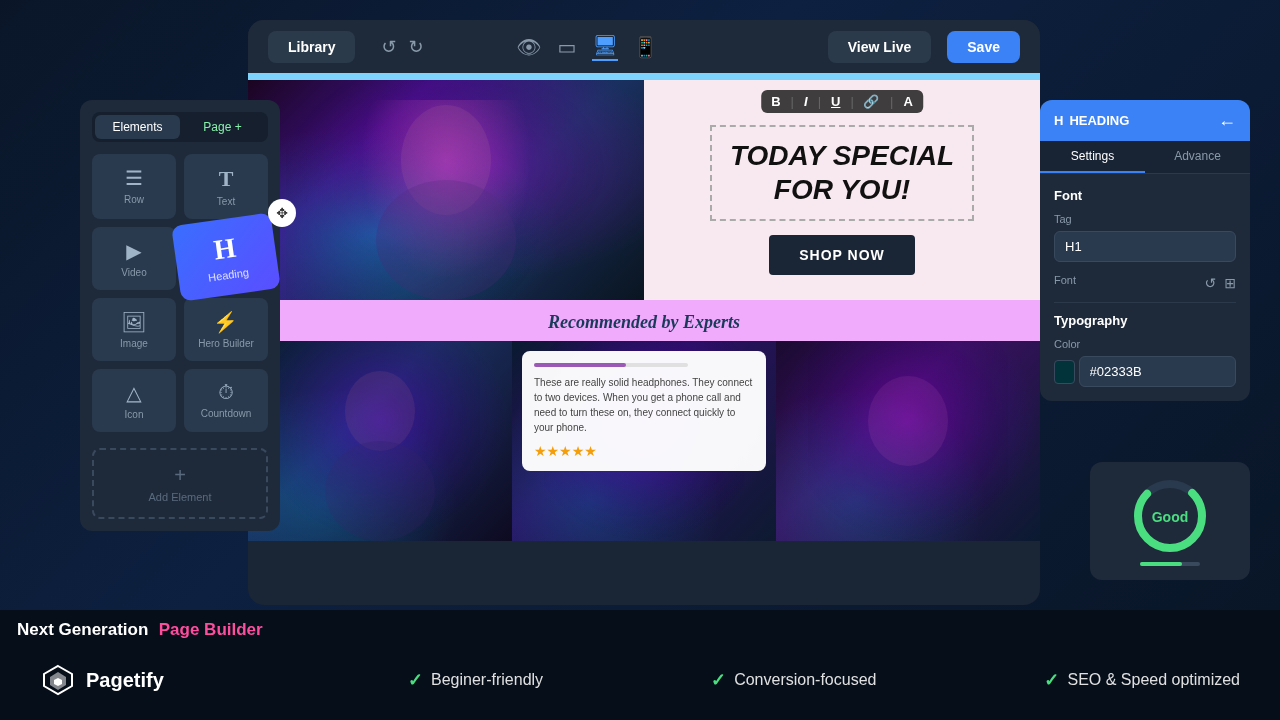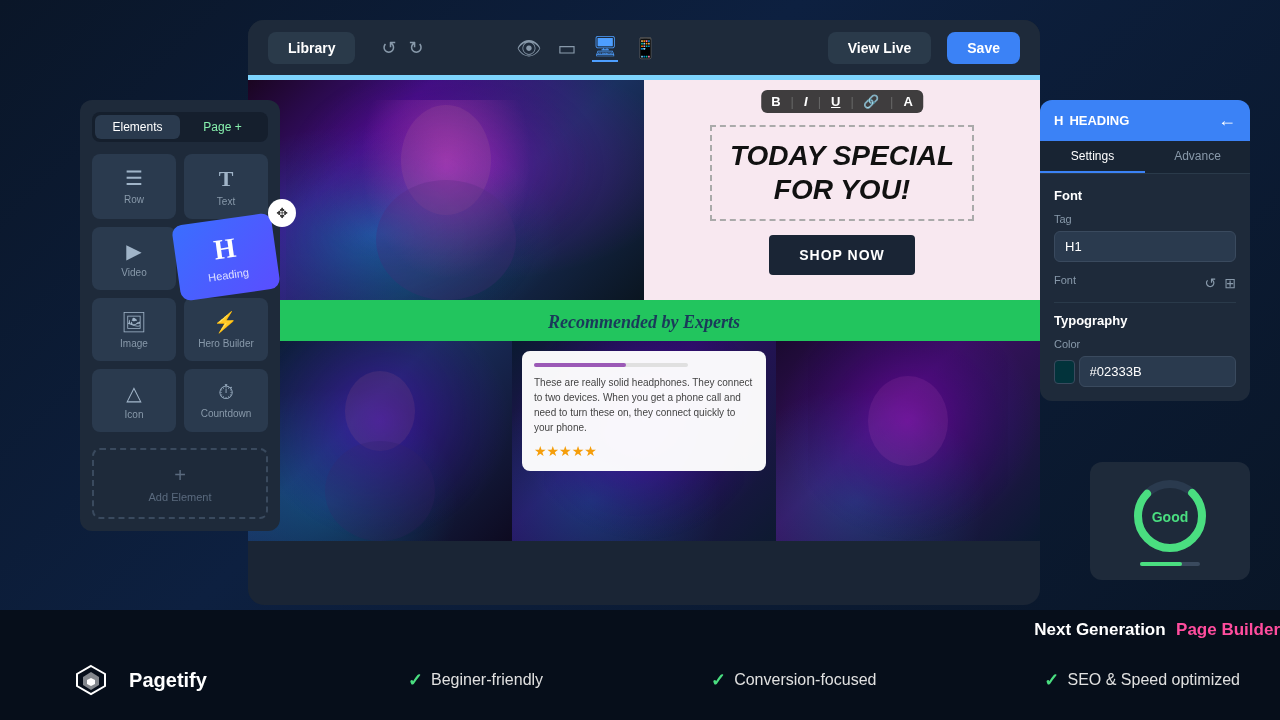--- a/index.html
+++ b/index.html
@@ -59,21 +59,21 @@
     }
 
     
     .toolbar {
       background: #1e2a3a;
       height: 60px;
       display: flex;
       align-items: center;
       padding: 0 20px;
       gap: 16px;
-      border-bottom: 5px solid #7dd3fc;
+      border-bottom: 7px solid #7dd3fc;
     }
     .toolbar-btn {
       padding: 8px 20px;
       border-radius: 8px;
       border: none;
       cursor: pointer;
       font-size: 14px;
       font-weight: 600;
     }
     .library-btn {
@@ -222,21 +222,21 @@
       font-size: 14px;
       font-weight: 700;
       letter-spacing: 1px;
       cursor: pointer;
       border-radius: 4px;
       margin-top: 14px;
     }
 
     
     .recommended-section {
-      background: #22c55e;
+      background: #f0abfc;
       padding: 12px 0 8px;
       text-align: center;
     }
     .recommended-title {
       font-size: 18px;
       color: #1a3a5a;
       font-style: italic;
       font-weight: 600;
       font-family: Georgia, serif;
     }
@@ -576,23 +576,22 @@
       height: 100%;
       width: 70%;
       background: #4ade80;
       border-radius: 2px;
     }
 
     
     .bottom-logo {
       display: flex;
       align-items: center;
-      gap: 20px;
+      gap: 10px;
       min-width: 200px;
-      justify-content: center;
     }
   </style>
 </head>
 <body>
 
 <div class="builder-wrapper">
 
   <div class="toolbar">
     <button class="toolbar-btn library-btn">Library</button>
     <div class="toolbar-icons">
@@ -815,21 +814,21 @@
         <text x="40" y="46" text-anchor="middle" fill="#4ade80" font-size="14" font-weight="bold" font-family="sans-serif">Good</text>
       </svg>
     </div>
     <div class="speed-bar">
       <div class="speed-bar-fill"></div>
     </div>
   </div>
 </div>
 
 <div class="bottom-bar">
-  <div style="position:absolute;top:10px;left:17px;right:0;text-align:right;">
+  <div style="position:absolute;top:10px;left:17px;right:0;text-align:left;">
     <span style="color:#fff;font-size:17px;font-weight:600;">Next Generation</span>
     <span style="color:#ff4d9e;font-size:17px;font-weight:600;margin-left:6px;">Page Builder</span>
   </div>
   <div class="bottom-content">
     <div class="bottom-logo">
       <svg width="36" height="36" viewBox="0 0 36 36">
         <rect x="2" y="2" width="32" height="32" rx="4" fill="none"></rect>
         <polygon points="18,4 32,12 32,24 18,32 4,24 4,12" fill="none" stroke="#fff" stroke-width="2"></polygon>
         <polygon points="18,10 26,15 26,23 18,28 10,23 10,15" fill="#fff" opacity="0.5"></polygon>
         <polygon points="18,16 22,18 22,22 18,24 14,22 14,18" fill="#fff"></polygon>

